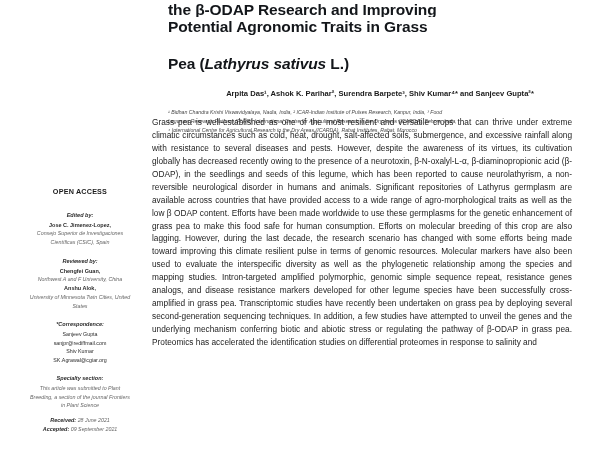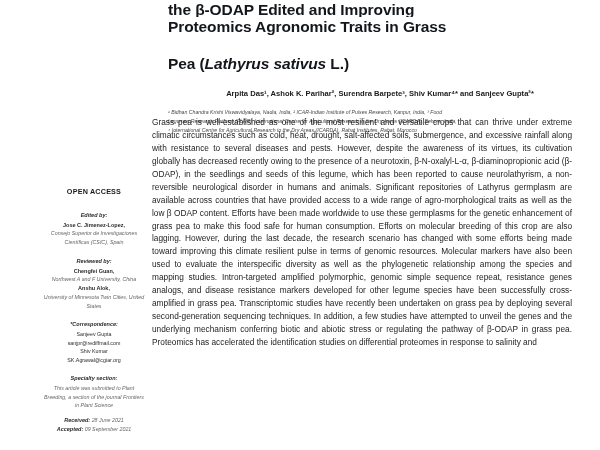--- a/index.html
+++ b/index.html
@@ -61,21 +61,21 @@
     margin-top: 9px;
     font-size: 5.2px;
     color: #4a4a4a;
     line-height: 1.72;
     font-style: italic;
   }
 
   
   .left-col {
     position: absolute;
-    left: 42px;
+    left: 28px;
     top: 186px;
     width: 104px;
     text-align: center;
     font-size: 5.4px;
     line-height: 1.62;
     color: #555;
   }
   .open-access {
     font-size: 7.2px;
     font-weight: bold;
@@ -139,22 +139,22 @@
     pointer-events: none;
   }
 </style>
 </head>
 <body>
 
 <div class="page">
 
   <div class="title-block">
     <h1 class="paper-title">
-      <span class="title-line-clip" style="display:block;"><span>the β-ODAP Edited and Improving</span></span>
-      <span style="display:block;">Proteomics Agronomic Traits in Grass</span>
+      <span class="title-line-clip" style="display:block;"><span>the β-ODAP Research and Improving</span></span>
+      <span style="display:block;">Potential Agronomic Traits in Grass</span>
       <span style="display:block;margin-top:16px;"><span>Pea (</span><span class="ital">Lathyrus sativus</span><span> L.)</span></span>
     </h1>
   </div>
 
   <div class="authors">Arpita Das¹, Ashok K. Parihar², Surendra Barpete³, Shiv Kumar⁴* and Sanjeev Gupta²*</div>
 
   <div class="affiliations">
     <div>¹ Bidhan Chandra Krishi Viswavidyalaya, Nadia, India, ² ICAR-Indian Institute of Pulses Research, Kanpur, India, ³ Food</div>
     <div>Legumes Research Platform (FLRP), International Centre for Agricultural Research in the Dry Areas (ICARDA), Sehore, India,</div>
     <div>⁴ International Centre for Agricultural Research in the Dry Areas (ICARDA), Rabat Institutes, Rabat, Morocco</div>

